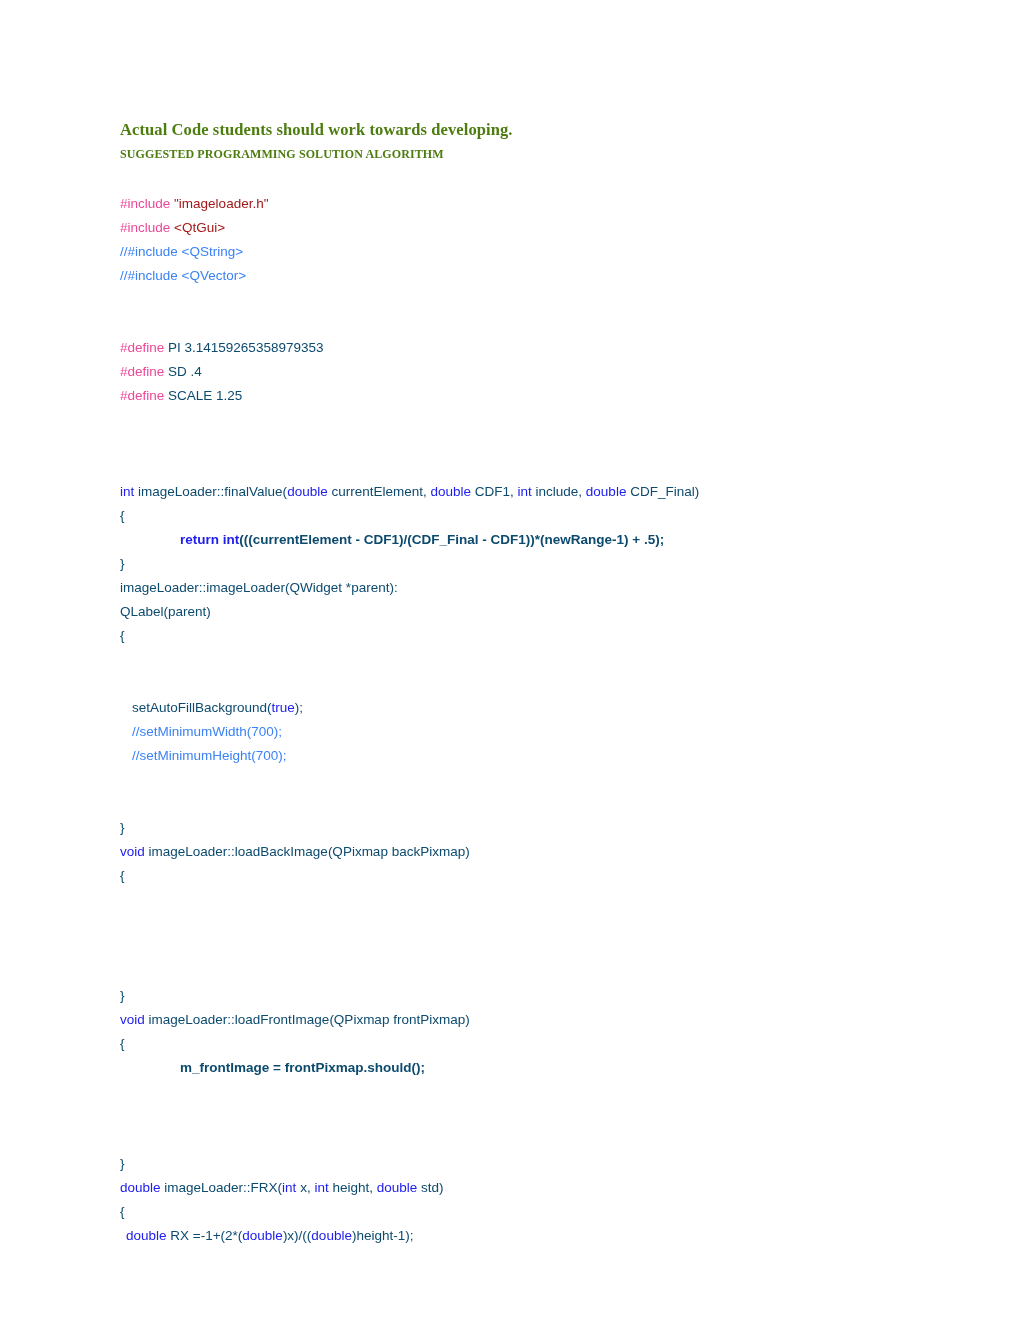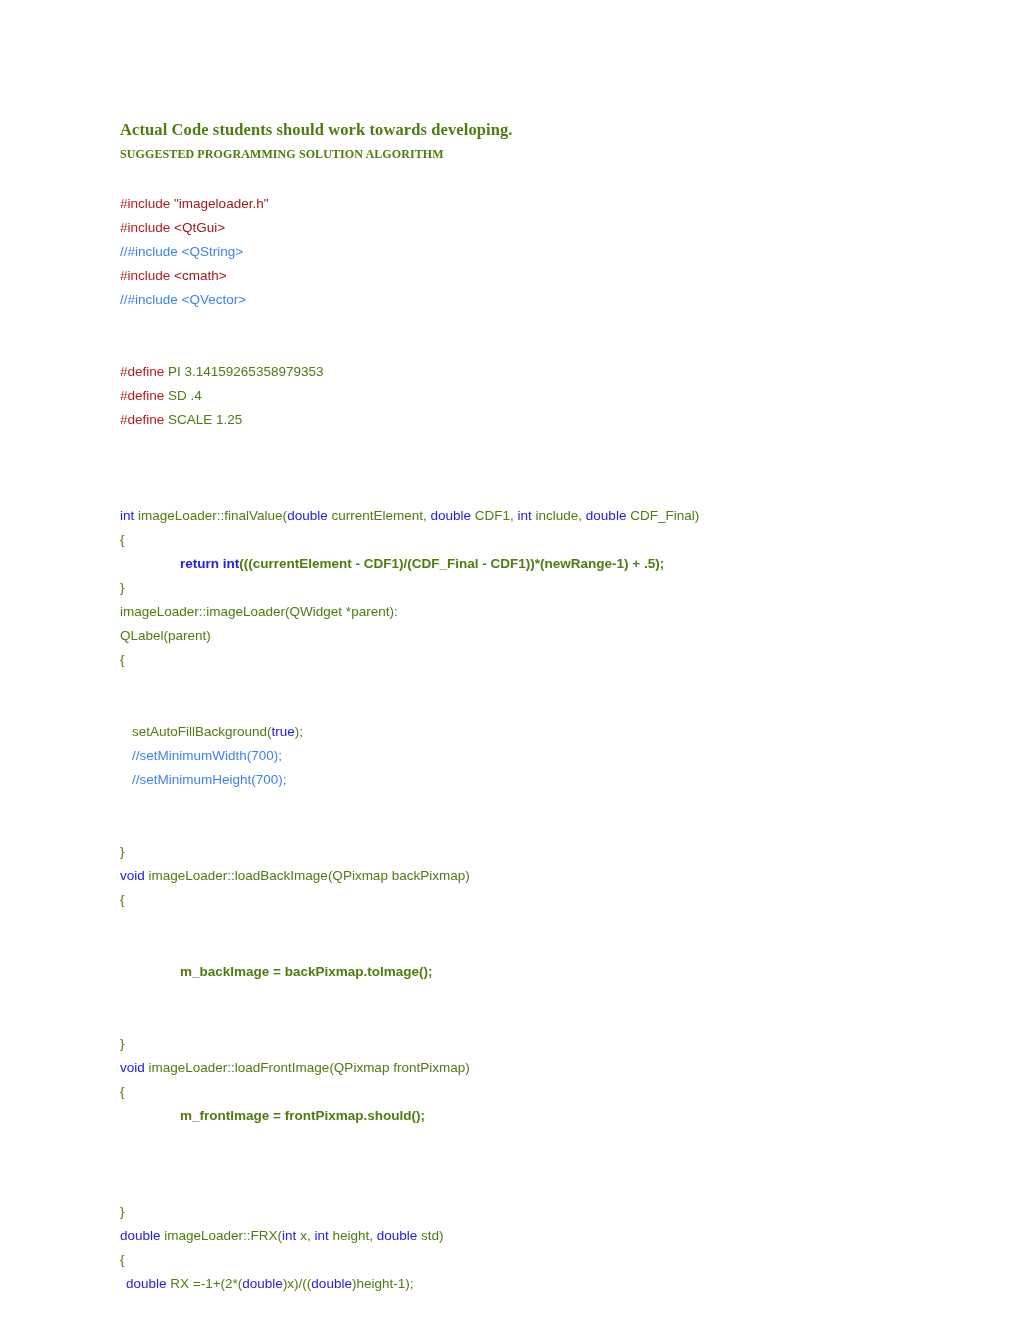--- a/index.html
+++ b/index.html
@@ -61,40 +61,39 @@
     height: 24px;
   }
 
   
   .ind-tab   { padding-left: 60px; font-weight: bold; }
   .ind-small { padding-left: 12px; }
   .ind-tiny  { padding-left: 6px; }
 
   
   .kw  { color: #2020EE; }   
-  .pp  { color: #b91c1c; }   
+  .pp  { color: #ec4899; }   
   .str { color: #A31818; }   
   .cmt { color: #3b82f6; }   
-  .pl  { color: #4d7c0f; }   
+  .pl  { color: #0c4a6e; }   
 </style>
 </head>
 <body>
 
 <div class="page">
 
   <div class="heading-block">
     <div class="doc-heading h-1">Actual Code students should work towards developing.</div>
     <div class="doc-heading h-2">SUGGESTED PROGRAMMING SOLUTION ALGORITHM</div>
   </div>
 
   <div class="code-block" id="code-block">
       <div class="code-line"><span class="pp">#include</span><span class="pl"> </span><span class="str">"imageloader.h"</span></div>
       <div class="code-line"><span class="pp">#include</span><span class="pl"> </span><span class="str">&lt;QtGui&gt;</span></div>
       <div class="code-line"><span class="cmt">//#include &lt;QString&gt;</span></div>
-      <div class="code-line"><span class="pp">#include</span><span class="pl"> </span><span class="str">&lt;cmath&gt;</span></div>
       <div class="code-line"><span class="cmt">//#include &lt;QVector&gt;</span></div>
       <div class="code-line blank">&nbsp;</div>
       <div class="code-line blank">&nbsp;</div>
       <div class="code-line"><span class="pp">#define</span><span class="pl"> PI 3.14159265358979353</span></div>
       <div class="code-line"><span class="pp">#define</span><span class="pl"> SD .4</span></div>
       <div class="code-line"><span class="pp">#define</span><span class="pl"> SCALE 1.25</span></div>
       <div class="code-line blank">&nbsp;</div>
       <div class="code-line blank">&nbsp;</div>
       <div class="code-line blank">&nbsp;</div>
       <div class="code-line"><span class="kw">int</span><span class="pl"> imageLoader::finalValue(</span><span class="kw">double</span><span class="pl"> currentElement, </span><span class="kw">double</span><span class="pl"> CDF1, </span><span class="kw">int</span><span class="pl"> include, </span><span class="kw">double</span><span class="pl"> CDF_Final)</span></div>
@@ -109,21 +108,20 @@
       <div class="code-line ind-small"><span class="pl">setAutoFillBackground(</span><span class="kw">true</span><span class="pl">);</span></div>
       <div class="code-line ind-small"><span class="cmt">//setMinimumWidth(700);</span></div>
       <div class="code-line ind-small"><span class="cmt">//setMinimumHeight(700);</span></div>
       <div class="code-line blank">&nbsp;</div>
       <div class="code-line blank">&nbsp;</div>
       <div class="code-line"><span class="pl">}</span></div>
       <div class="code-line"><span class="kw">void</span><span class="pl"> imageLoader::loadBackImage(QPixmap backPixmap)</span></div>
       <div class="code-line"><span class="pl">{</span></div>
       <div class="code-line blank">&nbsp;</div>
       <div class="code-line blank">&nbsp;</div>
-      <div class="code-line ind-tab"><span class="pl">m_backImage = backPixmap.toImage();</span></div>
       <div class="code-line blank">&nbsp;</div>
       <div class="code-line blank">&nbsp;</div>
       <div class="code-line"><span class="pl">}</span></div>
       <div class="code-line"><span class="kw">void</span><span class="pl"> imageLoader::loadFrontImage(QPixmap frontPixmap)</span></div>
       <div class="code-line"><span class="pl">{</span></div>
       <div class="code-line ind-tab"><span class="pl">m_frontImage = frontPixmap.should();</span></div>
       <div class="code-line blank">&nbsp;</div>
       <div class="code-line blank">&nbsp;</div>
       <div class="code-line blank">&nbsp;</div>
       <div class="code-line"><span class="pl">}</span></div>

